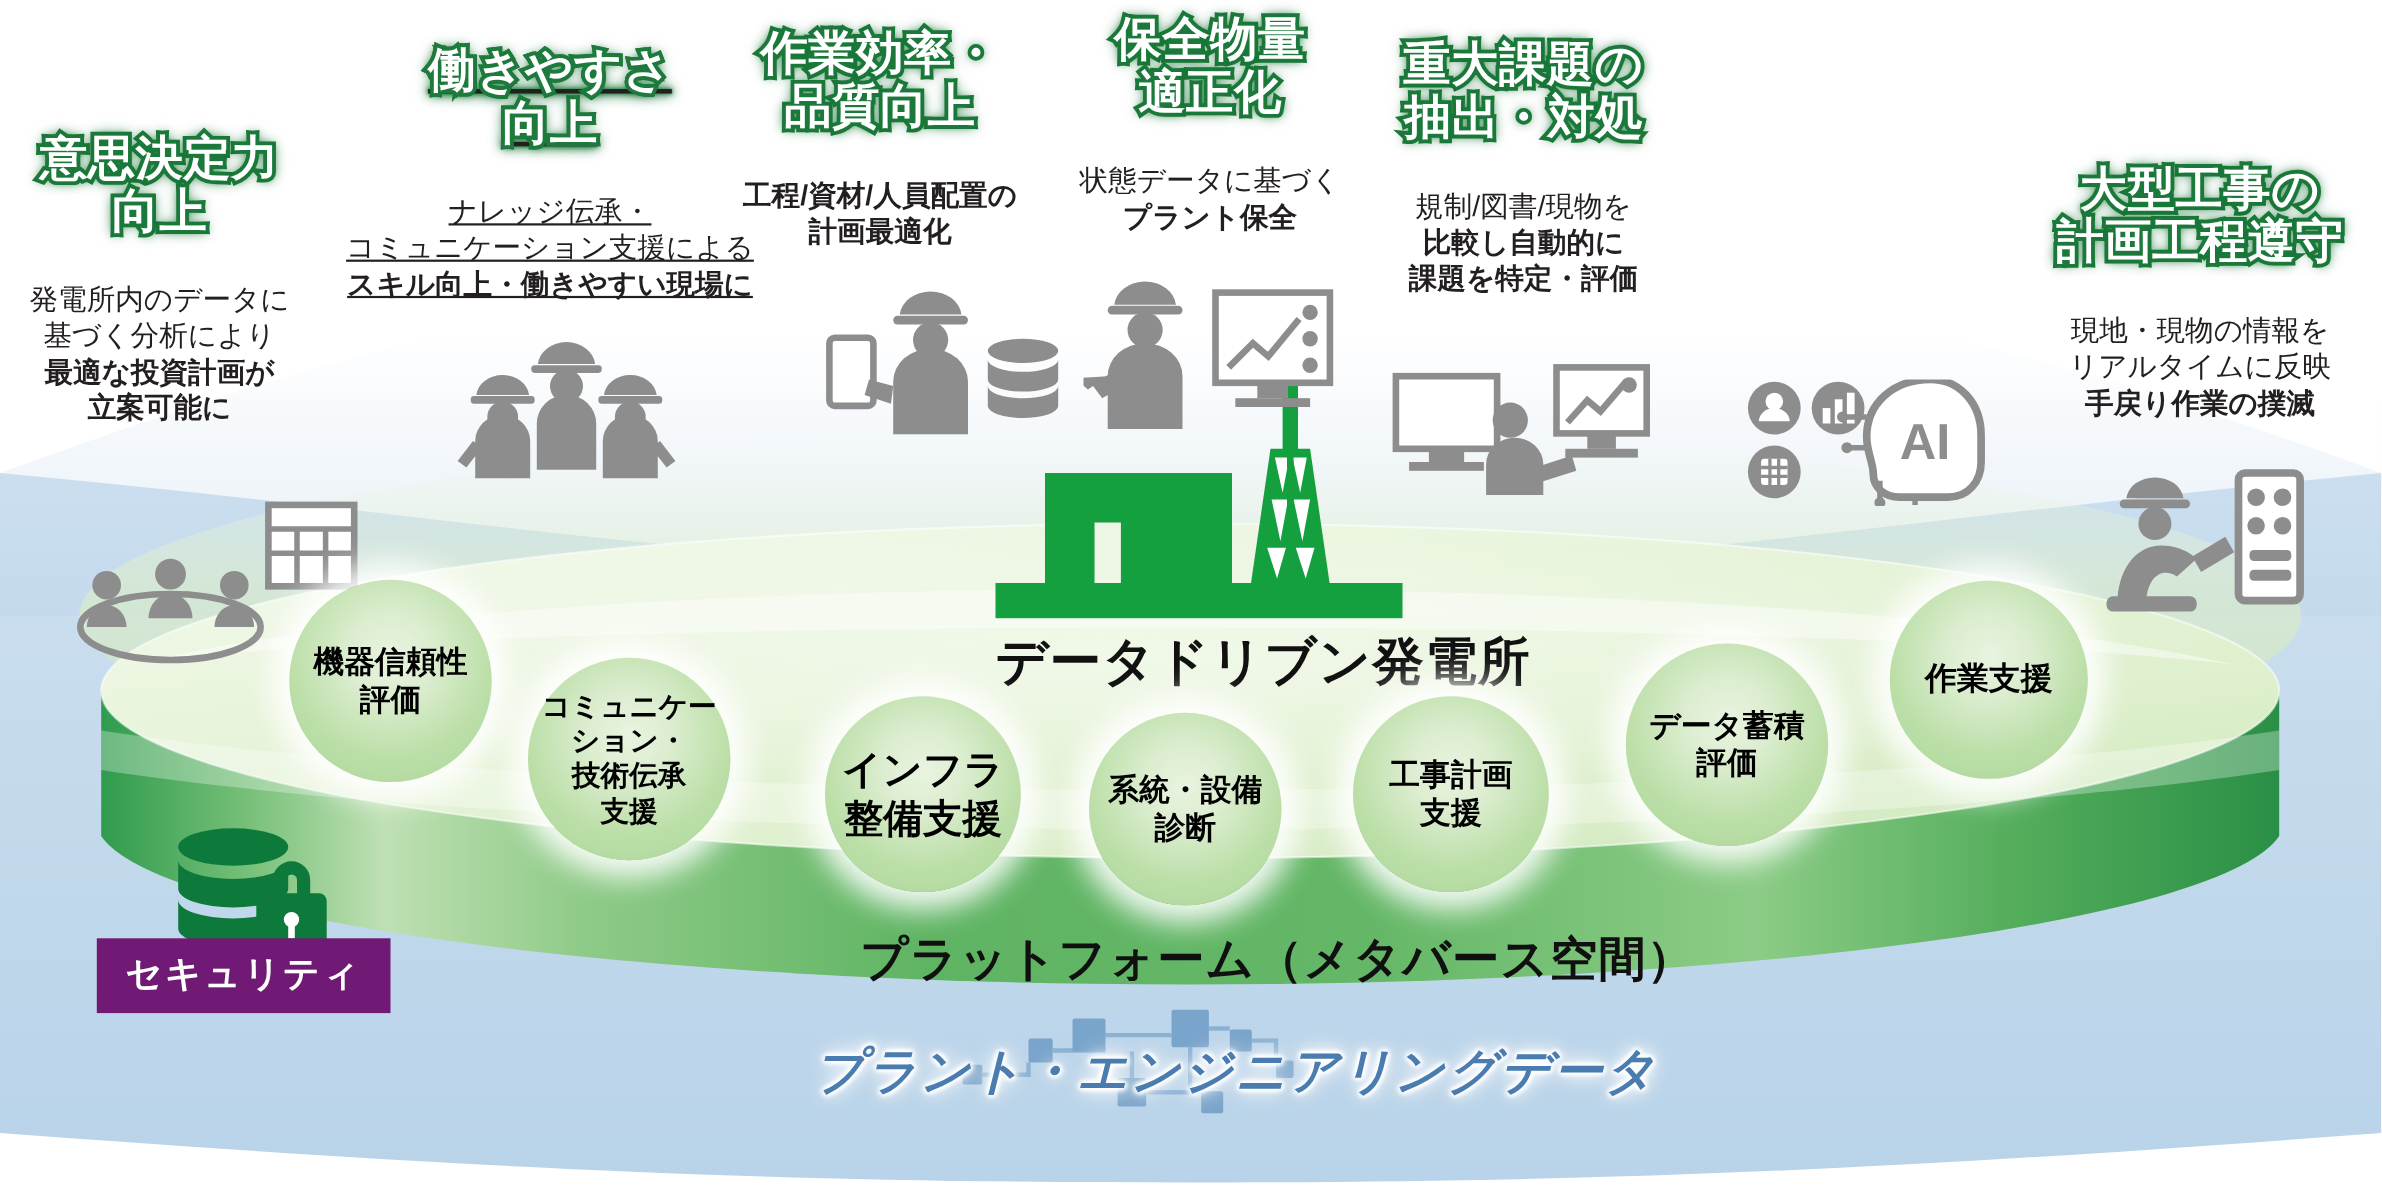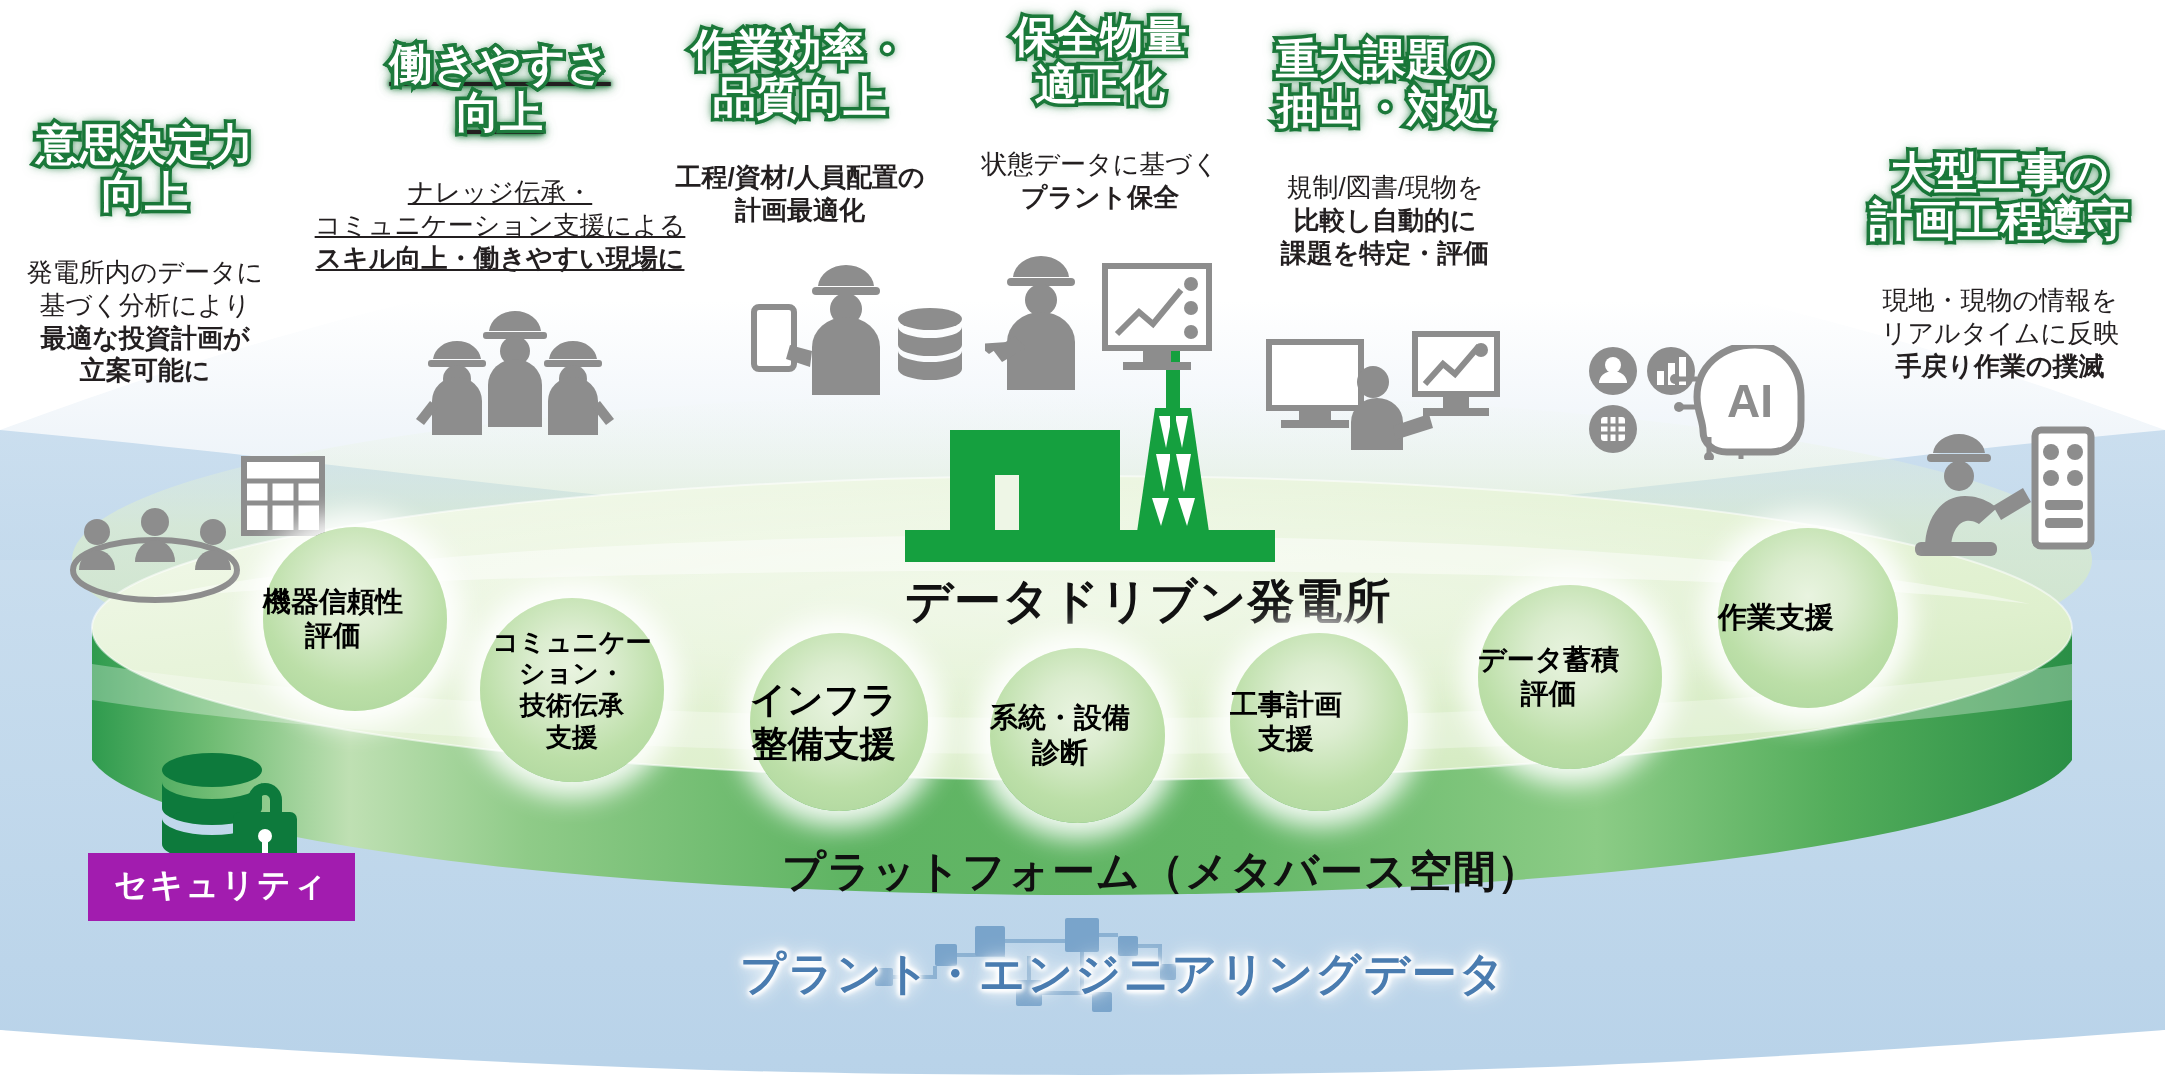--- a/index.html
+++ b/index.html
@@ -51,20 +51,21 @@
 
   
   .ico{position:absolute;fill:#8d8d8d;}
 
   
   .bubble{
     position:absolute;
     border-radius:50%;
     display:flex;
     align-items:center;
+    justify-content:center;
     text-align:center;
     background:radial-gradient(circle at 50% 38%, #e9f4e0 0%, #dcedd0 26%, #bcdfa8 62%, #b2d9a0 82%, #cfe6be 100%);
     box-shadow:0 0 26px 16px rgba(255,255,255,.92);
     color:#000000;
     font-weight:bold;
     line-height:1.22;
     white-space:pre-line;
   }
 
   
@@ -91,21 +92,21 @@
     color:#4a7cb0;
     letter-spacing:2px;
     white-space:nowrap;
     text-shadow:
       0 0 6px #ffffff,0 0 12px #ffffff,0 0 18px #ffffff,
       0 0 24px #ffffff,-2px 0 5px #fff,2px 0 5px #fff,
       0 -2px 5px #fff,0 2px 5px #fff;
   }
   .security-chip{
     position:absolute;
-    background:#a21caf;
+    background:#701a75;
     color:#ffffff;
     font-size:33px;
     font-weight:bold;
     letter-spacing:2px;
     padding:10px 26px 13px;
     white-space:nowrap;
     text-align:center;
   }
 </style>
 </head>
@@ -469,17 +470,17 @@
     <span>データ蓄積
 評価</span>
   </div>
 
   <div class="bubble" style="left:1718px;top:528px;width:180px;height:180px;font-size:29px;">
     <span>作業支援</span>
   </div>
 
   <div class="platform-label" style="left:782px;top:843px;">プラットフォーム（メタバース空間）</div>
 
-  <div class="data-label" style="left:740px;top:944px;">プラント・エンジニアリングデータ</div>
+  <div class="data-label" style="left:740px;top:944px;font-style:italic;">プラント・エンジニアリングデータ</div>
 
   <div class="security-chip" style="left:88px;top:853px;">セキュリティ</div>
 
 </div>
 
 </body></html>

